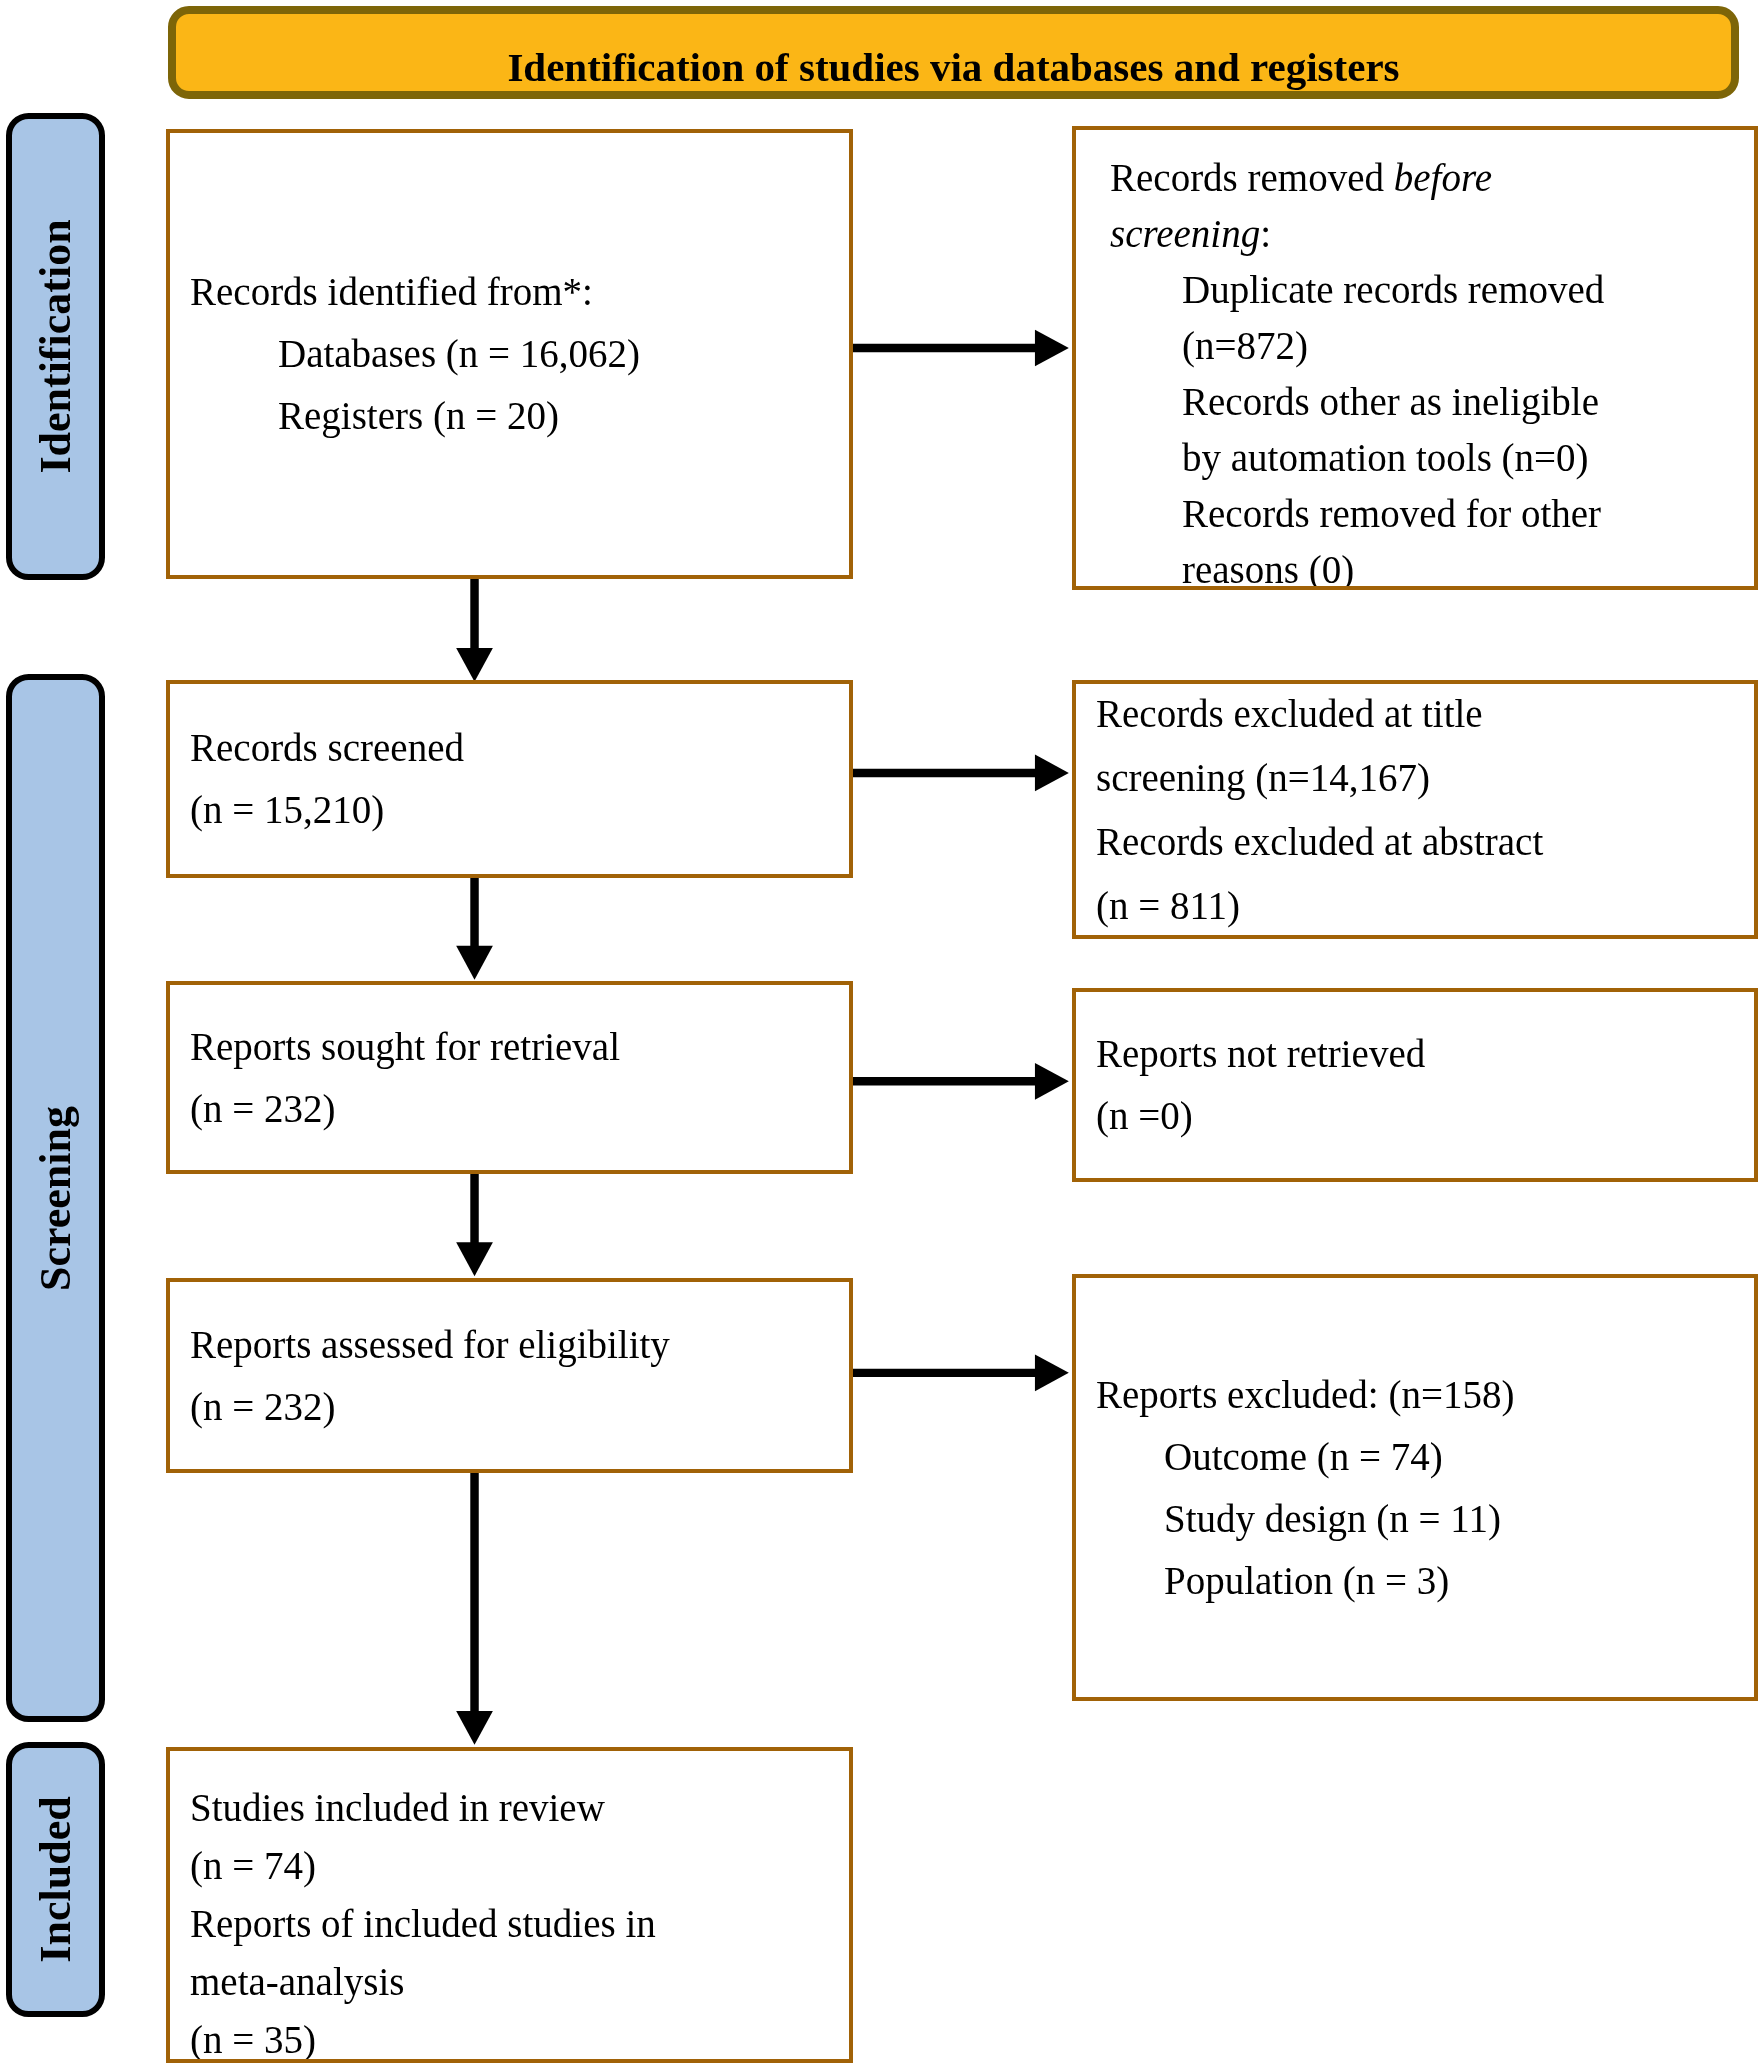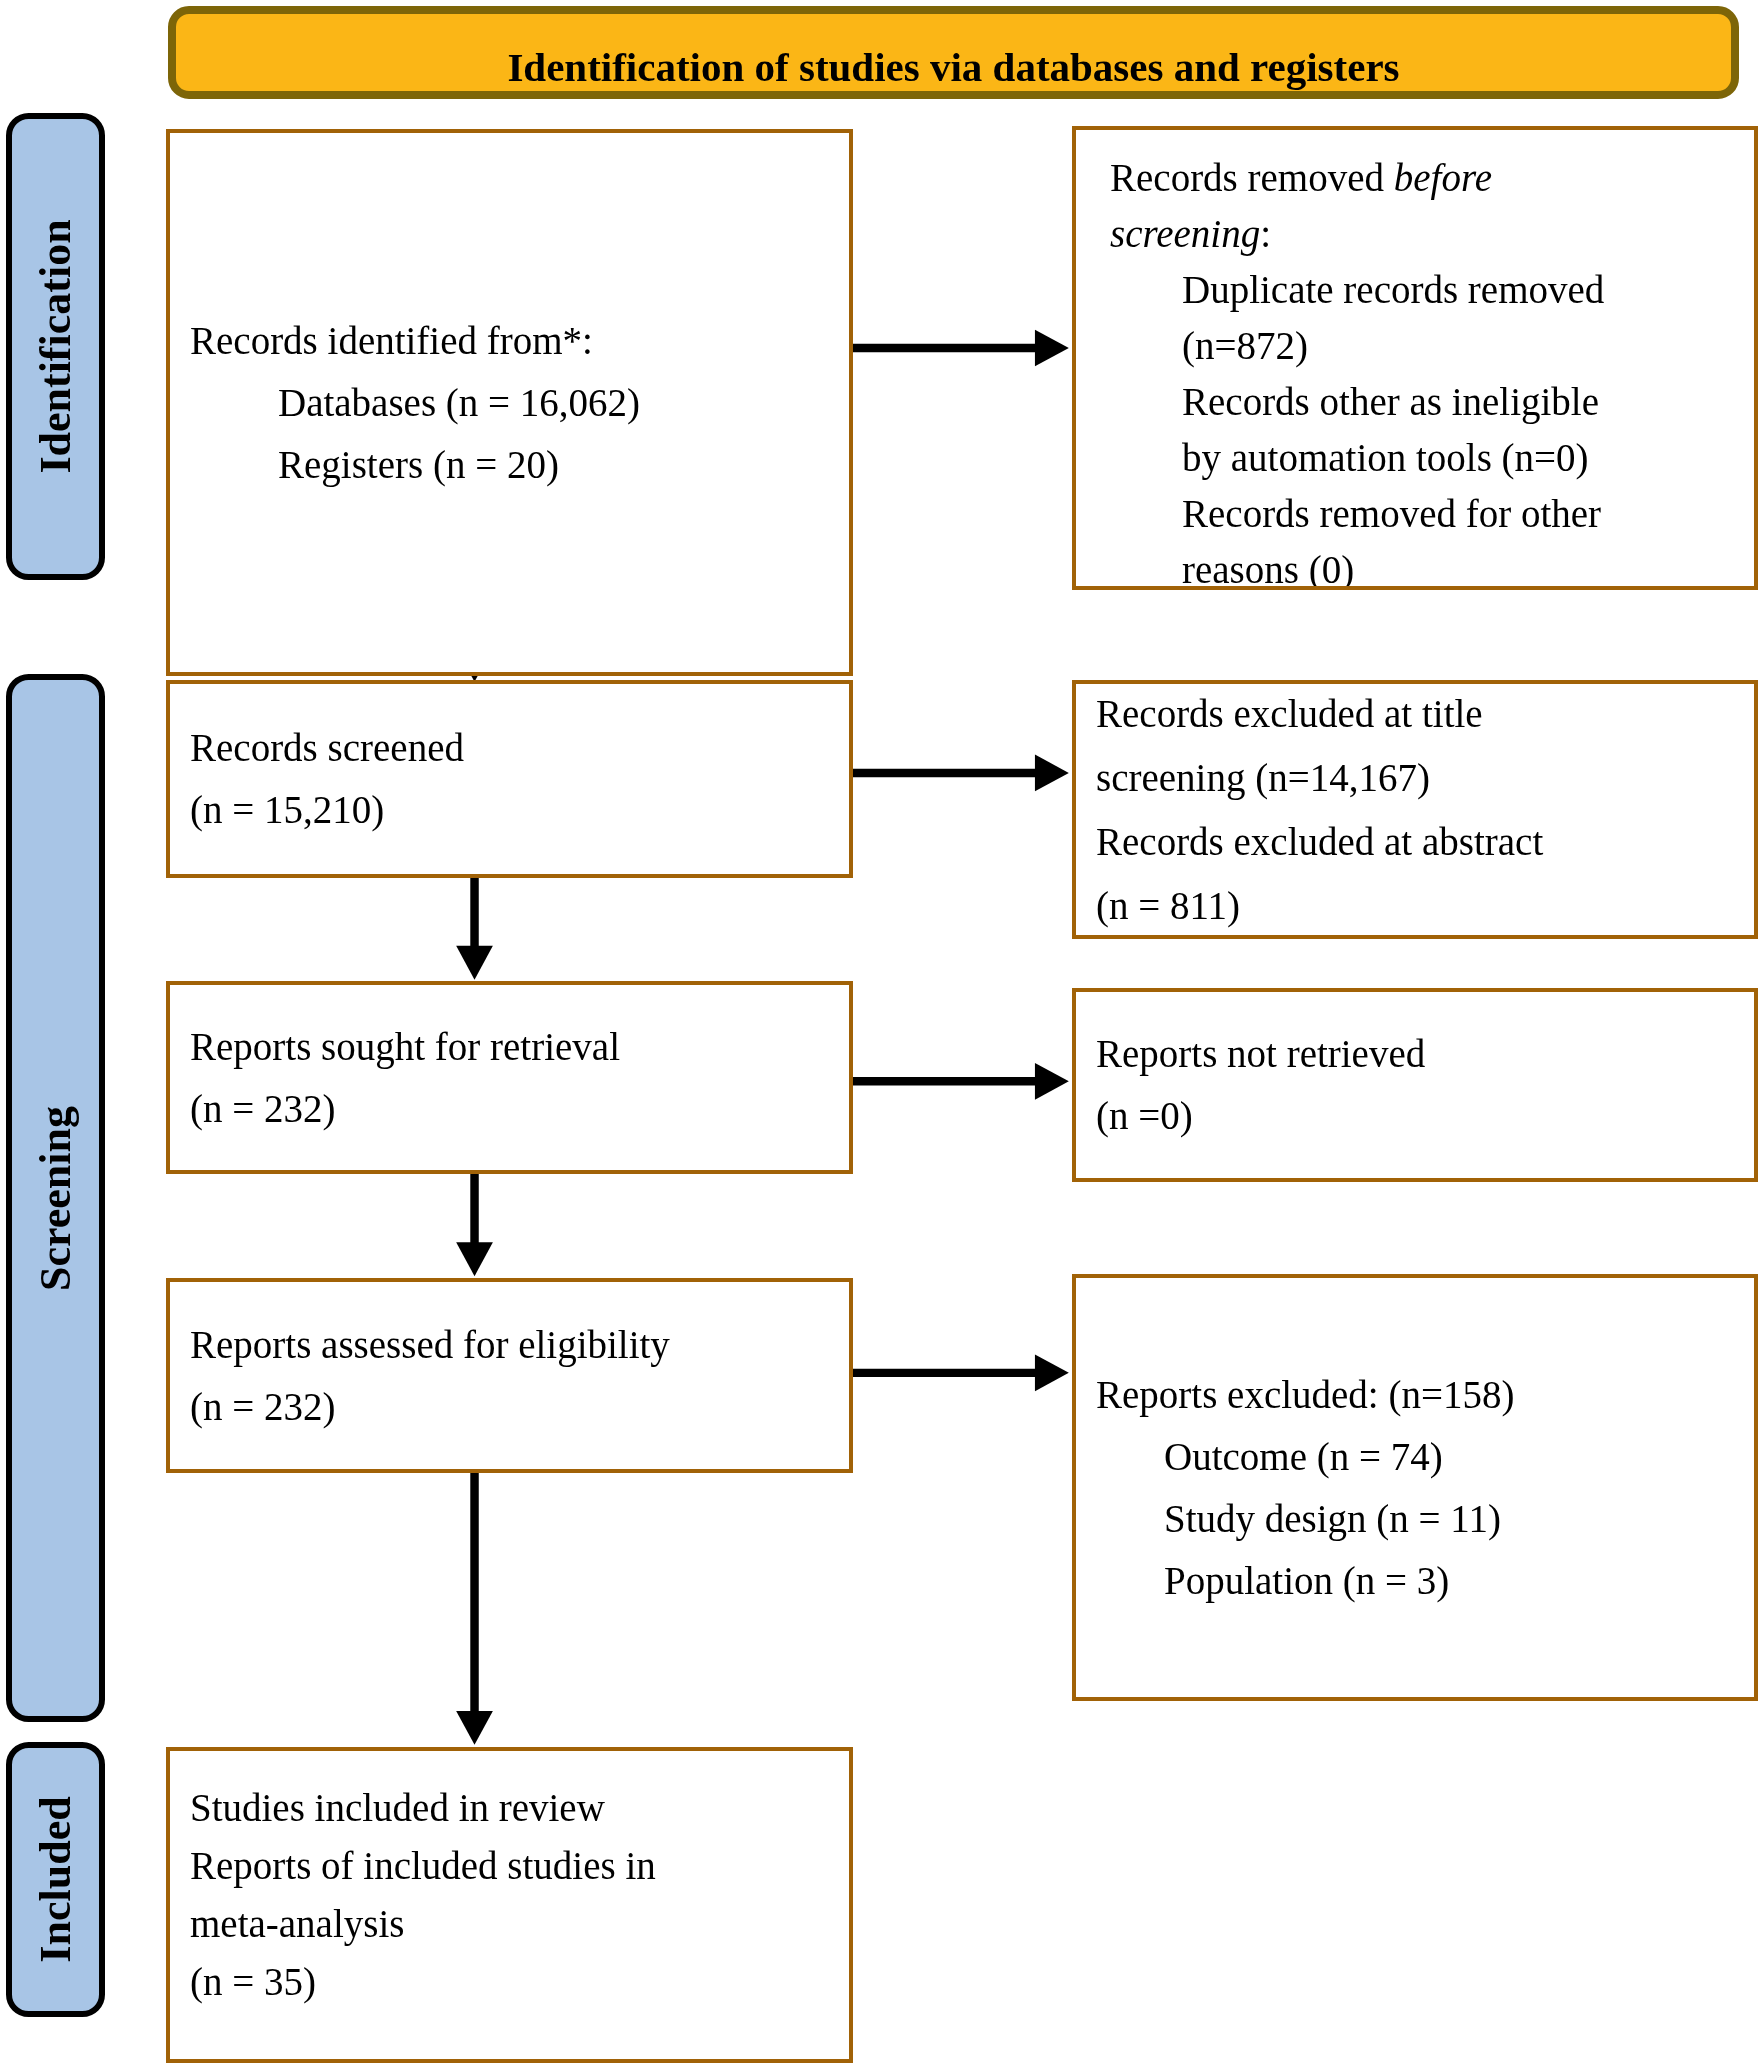--- a/index.html
+++ b/index.html
@@ -31,21 +31,21 @@
   
   .box{
     position:absolute;box-sizing:border-box;background:#fff;border:4px solid #a16207;
     font-size:39px;line-height:62px;overflow:hidden;
   }
   .col-l{left:166px;width:687px;}
   .col-r{left:1072px;width:686px;}
   .vcenter{display:flex;flex-direction:column;justify-content:center;}
   .line{padding-left:20px;white-space:nowrap;}
   .it{font-style:italic;}
-  #box-b1{top:129px;height:547px;}
+  #box-b1{top:129px;height:450px;}
   #box-b1 .ind{padding-left:108px;}
   #box-b2{top:680px;height:198px;}
   #box-b3{top:981px;height:193px;}
   #box-b4{top:1278px;height:195px;}
   #box-b5{top:1747px;height:316px;padding-top:28px;line-height:58px;}
   #box-r1{top:126px;height:464px;padding-top:20px;line-height:56px;}
   #box-r1 .line{padding-left:34px;}
   #box-r1 .ind{padding-left:106px;}
   #box-r2{top:680px;height:259px;line-height:64px;justify-content:center;}
   #box-r3{top:988px;height:194px;}
@@ -152,19 +152,20 @@
 
   <div class="box col-r" id="box-r4">
     <div class="line">Reports excluded: (n=158)</div>
     <div class="line ind">Outcome (n = 74)</div>
     <div class="line ind">Study design (n = 11)</div>
     <div class="line ind">Population (n = 3)</div>
   </div>
 
   <div class="box col-l" id="box-b5">
     <div class="line">Studies included in review</div>
+    <div class="line">(n = 74)</div>
     <div class="line">Reports of included studies in</div>
     <div class="line">meta-analysis</div>
     <div class="line">(n = 35)</div>
   </div>
 
 </div>
 
 
 </body></html>

